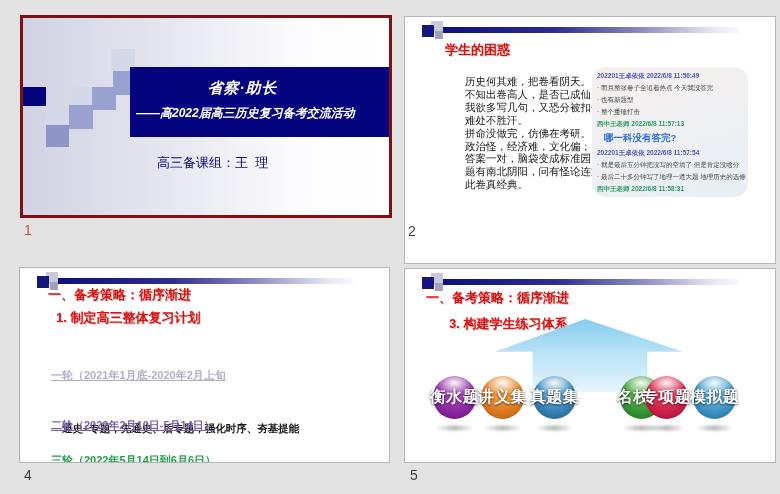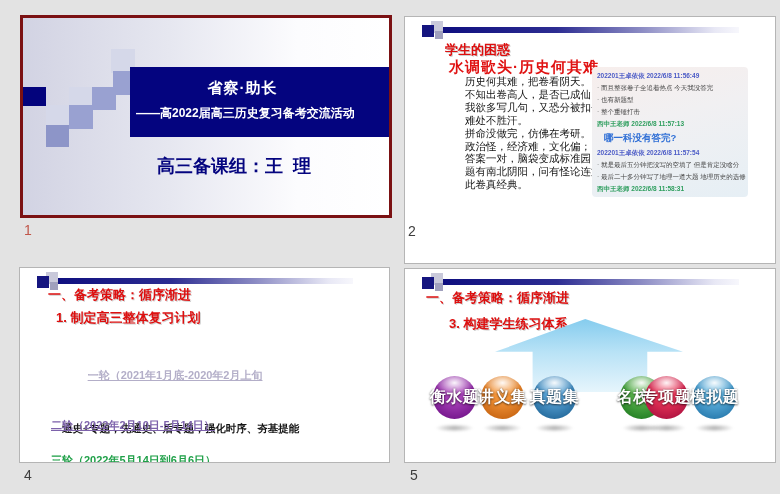--- a/index.html
+++ b/index.html
@@ -19,27 +19,27 @@
     background:linear-gradient(to right,#d2d3e3 0%,#e6e7f0 40%,#fcfcfe 75%,#ffffff 100%);
   }
   .sq{position:absolute;}
   .sq-light{background:#d5d8e9;}
   .sq-mid{background:#99a1d1;}
   .sq-middark{background:#8d95c8;}
   .sq-navy{background:#03037c;}
   .s1-banner{
     position:absolute;left:107px;right:0;top:49px;height:70px;
     background:#04047f;color:#fff;text-align:center;
-    padding:12px 40px 0 6px;box-sizing:border-box;
+    padding:12px 40px 0 6px;box-sizing:border-box;font-style:italic;
   }
   .s1-title{font-size:15px;font-weight:bold;letter-spacing:1px;white-space:pre;}
   .s1-subtitle{font-size:12px;font-weight:bold;margin-top:7px;white-space:pre;}
   .s1-presenter{
     position:absolute;left:134px;top:136px;
-    font-size:18px;font-weight:bold;color:#04047f;white-space:pre;
+    font-size:13px;font-weight:normal;color:#04047f;white-space:pre;
   }
 
   
   .slide2{left:404px;top:16px;width:372px;height:248px;border:1px solid #b5b5b5;}
   .slide4{left:19px;top:267px;width:371px;height:196px;border:1px solid #b5b5b5;}
   .slide5{left:404px;top:268px;width:372px;height:195px;border:1px solid #b5b5b5;}
 
   
   .deco-bar{
     position:absolute;left:30px;top:10px;right:36px;height:6px;
@@ -55,21 +55,21 @@
   
   .s2-heading{left:40px;top:24px;}
   .s2-poem-title{position:absolute;left:44px;top:41px;font-size:15px;font-weight:bold;
     color:#e01212;letter-spacing:1px;white-space:pre;}
   .s2-poem{position:absolute;left:60px;top:58px;}
   .poem-line{font-size:10.5px;font-weight:normal;color:#141414;line-height:12.9px;white-space:pre;}
 
   .chat{
     position:absolute;left:187px;top:50px;width:156px;height:130px;
     background:linear-gradient(165deg,#f7eeec 0%,#f1f0f2 40%,#e6eff5 100%);
-    border-radius:4px;padding:5px 5px 0 5px;box-sizing:border-box;overflow:hidden;
+    border-radius:14px;padding:5px 5px 0 5px;box-sizing:border-box;overflow:hidden;
   }
   .chat-row{margin-bottom:3px;white-space:nowrap;}
   .chat-row.h-s{font-size:6.5px;font-weight:bold;color:#4a5ac6;}
   .chat-row.h-t{font-size:6.5px;font-weight:bold;color:#2e9e5e;}
   .chat-row.bullet{font-size:6.5px;color:#454545;}
   .chat-row.bullet::before{content:"· ";color:#8a8a8a;}
   .chat-row.big{font-size:9.5px;font-weight:bold;color:#2f6fd6;margin:2px 0 4px 7px;}
 
   
   .s4-heading{left:28px;top:18px;}
@@ -125,21 +125,20 @@
   </div>
   <div class="slide-num" style="left: 24px; top: 222px; color: rgb(192, 86, 74);">1</div>
 
   <div class="slide slide2">
     <div class="deco-bar"></div>
     <div class="deco-sq-light"></div>
     <div class="deco-sq-navy"></div>
     <div class="deco-sq-small"></div>
 
     <div class="red-heading s2-heading">学生的困惑</div>
-    <div class="s2-poem-title">水调歌头·历史何其难</div>
 
     <div class="s2-poem">
       <div class="poem-line">历史何其难，把卷看阴天。</div>
       <div class="poem-line">不知出卷高人，是否已成仙。</div>
       <div class="poem-line">我欲多写几句，又恐分被扣去，</div>
       <div class="poem-line">难处不胜汗。</div>
       <div class="poem-line">拼命没做完，仿佛在考研。</div>
       <div class="poem-line">政治怪，经济难，文化偏；</div>
       <div class="poem-line">答案一对，脑袋变成标准园。</div>
       <div class="poem-line">题有南北阴阳，问有怪论连篇，</div>
@@ -165,21 +164,21 @@
   <div class="slide slide4">
     <div class="deco-bar"></div>
     <div class="deco-sq-light"></div>
     <div class="deco-sq-navy"></div>
     <div class="deco-sq-small"></div>
 
     <div class="red-heading s4-heading">一、备考策略：循序渐进</div>
     <div class="red-heading s4-subheading">1. 制定高三整体复习计划</div>
 
     <div class="round" style="top:64px">
-      <div class="round-label" style="color: rgb(179, 174, 200); text-align: center;">一轮（2021年1月底-2020年2月上旬</div>
+      <div class="round-label" style="color: rgb(179, 174, 200);">一轮（2021年1月底-2020年2月上旬</div>
       <div class="round-line" style="color: rgb(20, 20, 20);">通史+专题，先通史、后专题，强化时序、夯基提能</div>
       
     </div>
 
     <div class="round" style="top:114px">
       <div class="round-label" style="color: rgb(125, 98, 171);">二轮（2022年2月10日-5月14日）</div>
       
     </div>
 
     <div class="round" style="top:149px">

